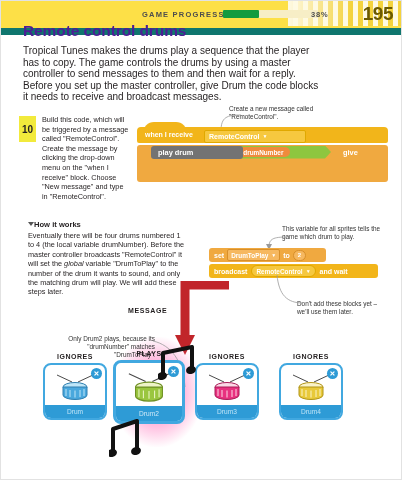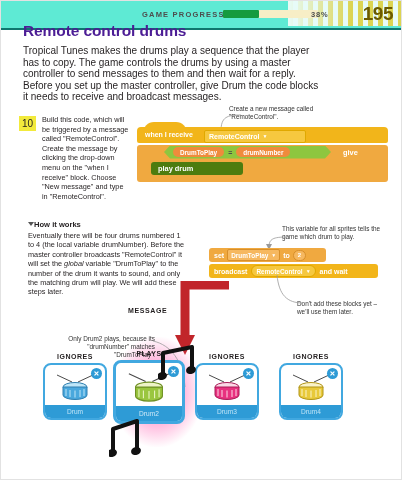--- a/index.html
+++ b/index.html
@@ -15,22 +15,22 @@
     position:absolute;inset:0;
     background:#fff;
     border:1px solid #e2e2e2;
     box-sizing:border-box;
     overflow:hidden;
   }
 
   
   .header{
     position:absolute;left:0;top:0;width:402px;height:27px;
-    background:#5eead4;
-    border-bottom:2px solid #0f766e;
+    background:#fde047;
+    border-bottom:7px solid #0f766e;
   }
   .hdr-checkers{
     position:absolute;right:0;top:0;width:115px;height:25px;
     background:
       linear-gradient(90deg, rgba(255,255,255,1) 0%, rgba(255,255,255,0) 55%),
       repeating-linear-gradient(90deg,#f3d13c 0 5px,#fff 5px 10px),
       repeating-linear-gradient(0deg,#f3d13c 0 5px,#fbe98c 5px 10px);
     opacity:.85;
   }
   .hdr-progress-label{
@@ -62,22 +62,22 @@
     letter-spacing:-.1px;
   }
   .intro{
     position:absolute;left:22px;top:44px;width:300px;
     font-size:10px;line-height:11.6px;color:#231f20;
   }
 
   
   .step-badge{
     position:absolute;left:18px;top:115px;
-    width:17px;height:15px;background:#f2ea3c;
-    color:#231f20;font-size:10px;font-weight:normal;
+    width:17px;height:26px;background:#f2ea3c;
+    color:#231f20;font-size:10px;font-weight:bold;
     display:flex;align-items:center;justify-content:center;
   }
   .step-text{
     position:absolute;left:41px;top:114px;width:88px;
     font-size:7.3px;line-height:9.6px;color:#231f20;
   }
 
   
   .callout{
     position:absolute;font-size:6.4px;line-height:8px;color:#333;
@@ -133,22 +133,22 @@
     height:9.5px;border-radius:5px;background:#ef8b3c;
     display:flex;align-items:center;justify-content:center;
     font-size:6.4px;font-weight:bold;color:#fff;
     padding:0 7px;
   }
   .eq{font-size:7px;font-weight:bold;color:#4d4d4d;margin:0 4px;}
   .then-label{
     position:absolute;left:206px;top:28px;font-size:7.4px;font-weight:bold;color:#fff;
   }
   .playdrum{
-    position:absolute;left:14px;top:42px;width:92px;height:13px;
-    background:#4d7c0f;border-radius:3px;display:flex;align-items:center;
+    position:absolute;left:14px;top:26px;width:92px;height:13px;
+    background:#737373;border-radius:3px;display:flex;align-items:center;
     padding-left:7px;font-size:7.4px;font-weight:bold;color:#fff;
     box-sizing:border-box;
   }
 
   .blocks2{position:absolute;left:208px;top:247px;width:190px;}
   .setblk{
     position:absolute;left:0;top:0;width:117px;height:14px;
     background:#f0a940;border-radius:3px;display:flex;align-items:center;
     padding-left:5px;font-size:7px;font-weight:bold;color:#fff;box-sizing:border-box;
   }

